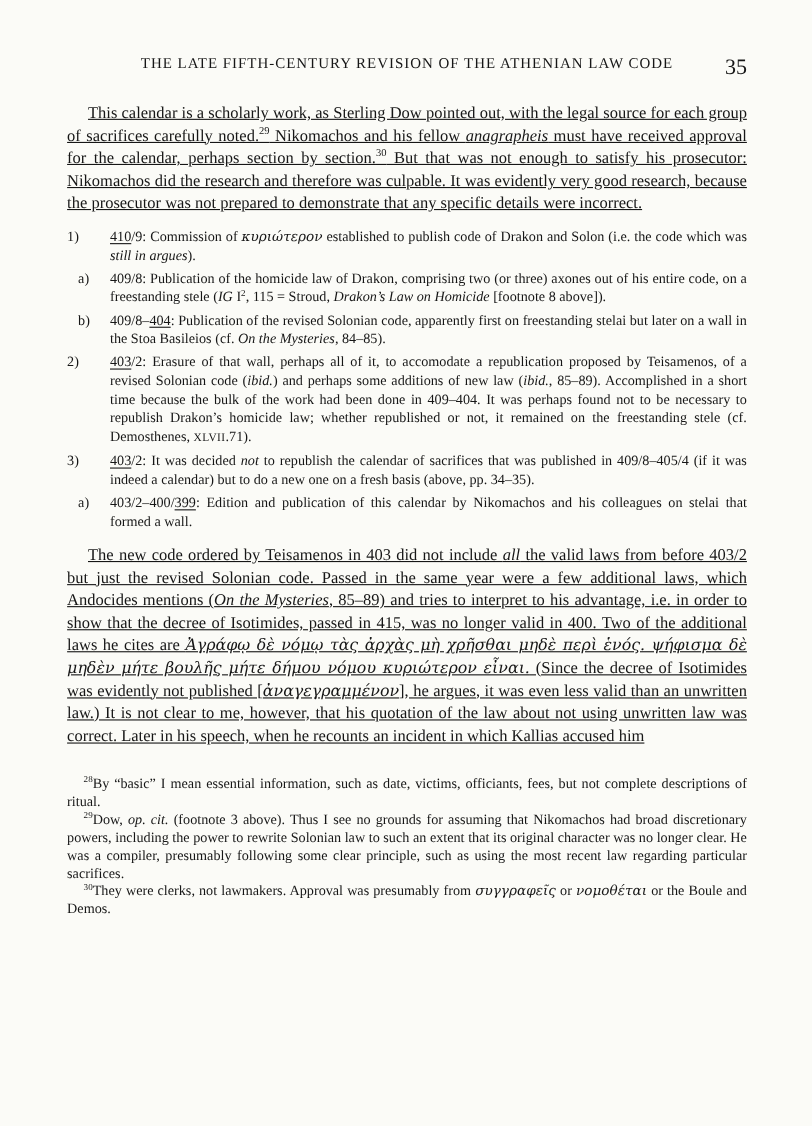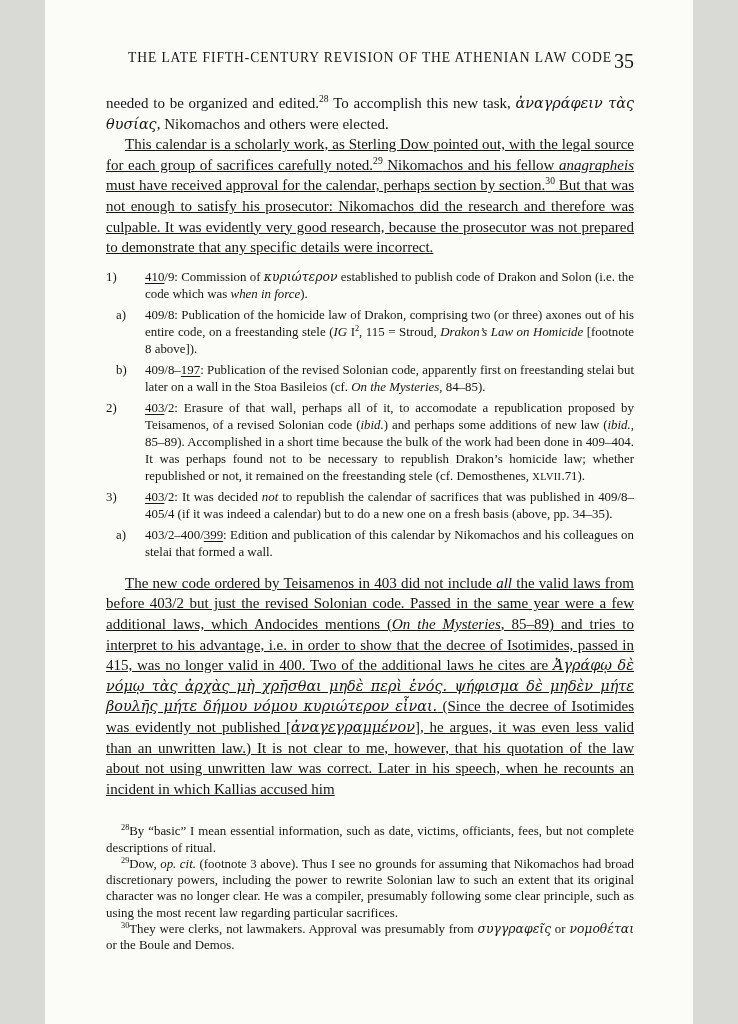--- a/index.html
+++ b/index.html
@@ -1,20 +1,20 @@
 <!DOCTYPE html>
 <html><head>
 <meta charset="utf-8">
 <style>
   * { box-sizing: border-box; }
   html, body { margin: 0; padding: 0; }
   body { background: #d9d9d5; }
 
   .page {
-    width: 648px;
+    width: 738px;
     height: 1024px;
     margin: 0 auto;
     background: #fbfbf7;
     padding: 50px 59px 40px 61px;
     font-family: "Liberation Serif", "DejaVu Serif", serif;
     color: #161616;
     overflow: hidden;
   }
 
   .page-header {
@@ -77,35 +77,34 @@
 </head>
 <body>
 
 <div class="page">
 
   <div class="page-header">
     <div class="running-title">THE LATE FIFTH-CENTURY REVISION OF THE ATHENIAN LAW CODE</div>
     <div class="page-number">35</div>
   </div>
 
-  <p class="para">needed to be organized and edited.<span class="seg-sup">28</span> To accomplish this new task, <span class="seg-gk">ἀναγράφειν τὰς θυσίας</span>, Nikomachos and others were elected.</p>
   <p class="para indent">This calendar is a scholarly work, as Sterling Dow pointed out, with the legal source for each group of sacrifices carefully noted.<span class="seg-sup">29</span> Nikomachos and his fellow <span class="seg-i">anagrapheis</span> must have received approval for the calendar, perhaps section by section.<span class="seg-sup">30</span> But that was not enough to satisfy his prosecutor: Nikomachos did the research and therefore was culpable. It was evidently very good research, because the prosecutor was not prepared to demonstrate that any specific details were incorrect.</p>
 
   <div class="activity-list">
     <div class="activity-item">
       <span class="item-marker">1)</span>
-      <span class="item-text"><span class="seg-u">410</span>/9: Commission of <span class="seg-gk">κυριώτερον</span> established to publish code of Drakon and Solon (i.e. the code which was <span class="seg-i">when in force</span>).</span>
+      <span class="item-text"><span class="seg-u">410</span>/9: Commission of <span class="seg-gk">κυριώτερον</span> established to publish code of Drakon and Solon (i.e. the code which was <span class="seg-i">still in argues</span>).</span>
     </div>
     <div class="activity-item sub">
       <span class="item-marker">a)</span>
       <span class="item-text">409/8: Publication of the homicide law of Drakon, comprising two (or three) axones out of his entire code, on a freestanding stele (<span class="seg-i">IG</span> I<span class="seg-sup">2</span>, 115 = Stroud, <span class="seg-i">Drakon’s Law on Homicide</span> [footnote 8 above]).</span>
     </div>
     <div class="activity-item sub">
       <span class="item-marker">b)</span>
-      <span class="item-text">409/8–<span class="seg-u">197</span>: Publication of the revised Solonian code, apparently first on freestanding stelai but later on a wall in the Stoa Basileios (cf. <span class="seg-i">On the Mysteries</span>, 84–85).</span>
+      <span class="item-text">409/8–<span class="seg-u">404</span>: Publication of the revised Solonian code, apparently first on freestanding stelai but later on a wall in the Stoa Basileios (cf. <span class="seg-i">On the Mysteries</span>, 84–85).</span>
     </div>
     <div class="activity-item">
       <span class="item-marker">2)</span>
       <span class="item-text"><span class="seg-u">403</span>/2: Erasure of that wall, perhaps all of it, to accomodate a republication proposed by Teisamenos, of a revised Solonian code (<span class="seg-i">ibid.</span>) and perhaps some additions of new law (<span class="seg-i">ibid.</span>, 85–89). Accomplished in a short time because the bulk of the work had been done in 409–404. It was perhaps found not to be necessary to republish Drakon’s homicide law; whether republished or not, it remained on the freestanding stele (cf. Demosthenes, <span class="seg-sc">XLVII</span>.71).</span>
     </div>
     <div class="activity-item">
       <span class="item-marker">3)</span>
       <span class="item-text"><span class="seg-u">403</span>/2: It was decided <span class="seg-i">not</span> to republish the calendar of sacrifices that was published in 409/8–405/4 (if it was indeed a calendar) but to do a new one on a fresh basis (above, pp. 34–35).</span>
     </div>
     <div class="activity-item sub">

